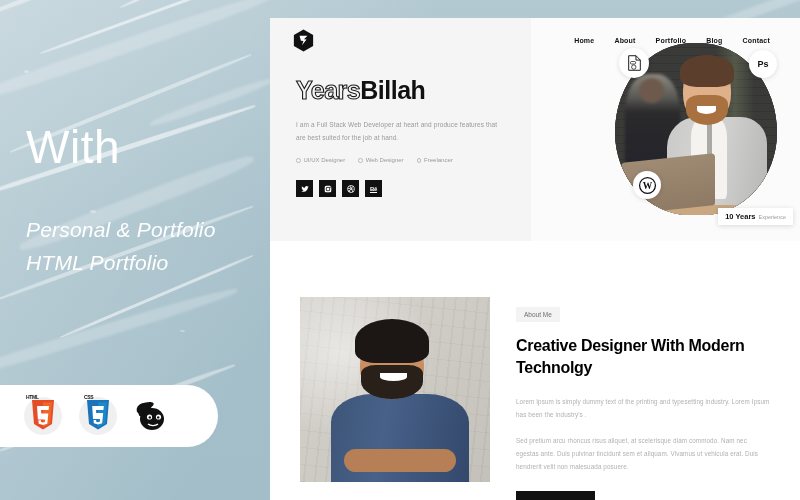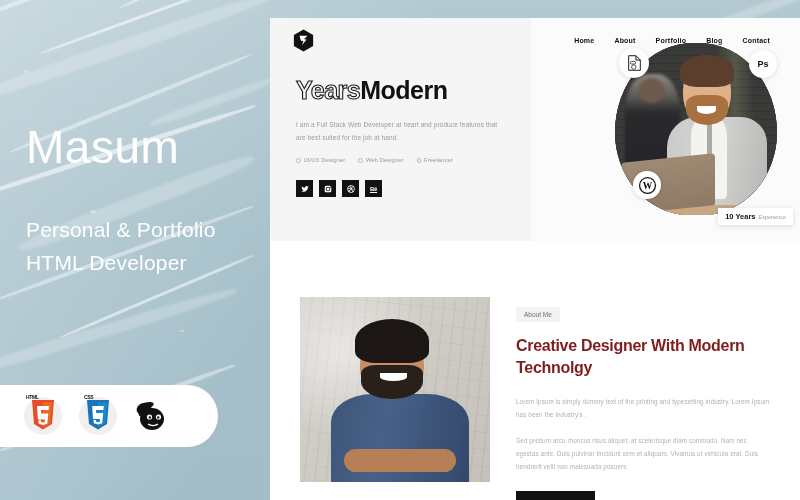--- a/index.html
+++ b/index.html
@@ -35,21 +35,21 @@
   }
 
   
   .promo { position: absolute; left: 26px; top: 124px; width: 250px; }
   .promo-title {
     font-size: 46px; color: #ffffff; font-weight: 400;
     letter-spacing: .5px; line-height: 1; margin-bottom: 44px;
   }
   .promo-sub {
     font-size: 21px; color: #ffffff; font-weight: 400;
-    line-height: 1.55; letter-spacing: .2px;
+    line-height: 1.55; letter-spacing: .2px; font-style: italic;
   }
 
   
   .badge-pill {
     position: absolute; left: -30px; top: 385px;
     width: 248px; height: 62px;
     background: #ffffff; border-radius: 34px;
     display: flex; align-items: center; justify-content: flex-end;
     gap: 17px; padding-right: 46px;
   }
@@ -244,21 +244,21 @@
   .ap-arm {
     position: absolute; left: 6%; top: 80%; width: 84%; height: 14%;
     background: #b77f55; border-radius: 20px;
   }
   .about-body { flex: 1; padding-top: 6px; }
   .chip {
     display: inline-block; background: #f3f3f3; color: #6e6e6e;
     font-size: 6.5px; padding: 4px 8px; margin-bottom: 13px;
   }
   .about-title {
-    font-size: 16px; font-weight: 800; color: #7f1d1d;
+    font-size: 16px; font-weight: 800; color: #000000;
     line-height: 1.35; letter-spacing: -.3px; margin-bottom: 17px;
   }
   .about-p {
     font-size: 6.3px; color: #b1b1b1; line-height: 2.1;
     margin-bottom: 12px; letter-spacing: .1px;
   }
   .cv-btn {
     margin-top: 6px; background: #111; color: #fff; border: 0;
     font-size: 7px; padding: 10px 18px; cursor: pointer;
     font-family: "Liberation Sans", sans-serif;
@@ -286,24 +286,24 @@
     <div class="stroke faint" style="left:690px;top:30px;width:150px;height:10px;transform:rotate(-20deg);"></div>
     <div class="stroke thin" style="left:700px;top:200px;width:120px;height:3px;transform:rotate(-21deg);"></div>
     <div class="stroke faint" style="left:680px;top:330px;width:160px;height:11px;transform:rotate(-19deg);"></div>
     <div class="speck" style="left:24px;top:70px;width:5px;height:3px;"></div>
     <div class="speck" style="left:90px;top:210px;width:6px;height:3px;"></div>
     <div class="speck" style="left:180px;top:330px;width:5px;height:2px;"></div>
     <div class="speck" style="left:46px;top:420px;width:7px;height:3px;"></div>
   </div>
 
   <div class="promo">
-    <div class="promo-title">Masum</div>
+    <div class="promo-title">With</div>
     <div class="promo-sub">
       <div>Personal &amp; Portfolio</div>
-      <div>HTML Developer</div>
+      <div>HTML Portfolio</div>
     </div>
   </div>
 
   <div class="badge-pill">
     <div class="tech-badge">
       <div class="disc"></div>
       <svg class="shield" viewBox="0 0 24 30">
         <path d="M1 0h22l-2 24-9 5.5L3 24z" fill="#e44d26"></path>
         <path d="M12 2.2V27.6l7.3-4.4L21 2.2z" fill="#f16529"></path>
         <path d="M6 6h12l-.4 4H10l.3 3.4h7l-1 10.3-4.3 1.3-4.3-1.3-.3-3.4h2.6l.15 1.7 1.85.5 1.9-.5.25-2.6H6.9z" fill="#fff"></path>
@@ -350,21 +350,21 @@
           <a href="#">Home</a>
           <a href="#">About</a>
           <a href="#">Portfolio</a>
           <a href="#">Blog</a>
           <a href="#">Contact</a>
         </nav>
       </div>
 
       <div class="hero-copy">
         <h1 class="hero-name">
-          <span class="outline">Years</span><span class="solid">Modern</span>
+          <span class="outline">Years</span><span class="solid">Billah</span>
         </h1>
         <p class="hero-desc">I am a Full Stack Web Developer at heart and produce features that are best suited for the job at hand.</p>
         <div class="roles">
           <div class="role">
             <span class="ring"></span>
             <span>UI/UX Designer</span>
           </div>
           <div class="role">
             <span class="ring"></span>
             <span>Web Designer</span>

